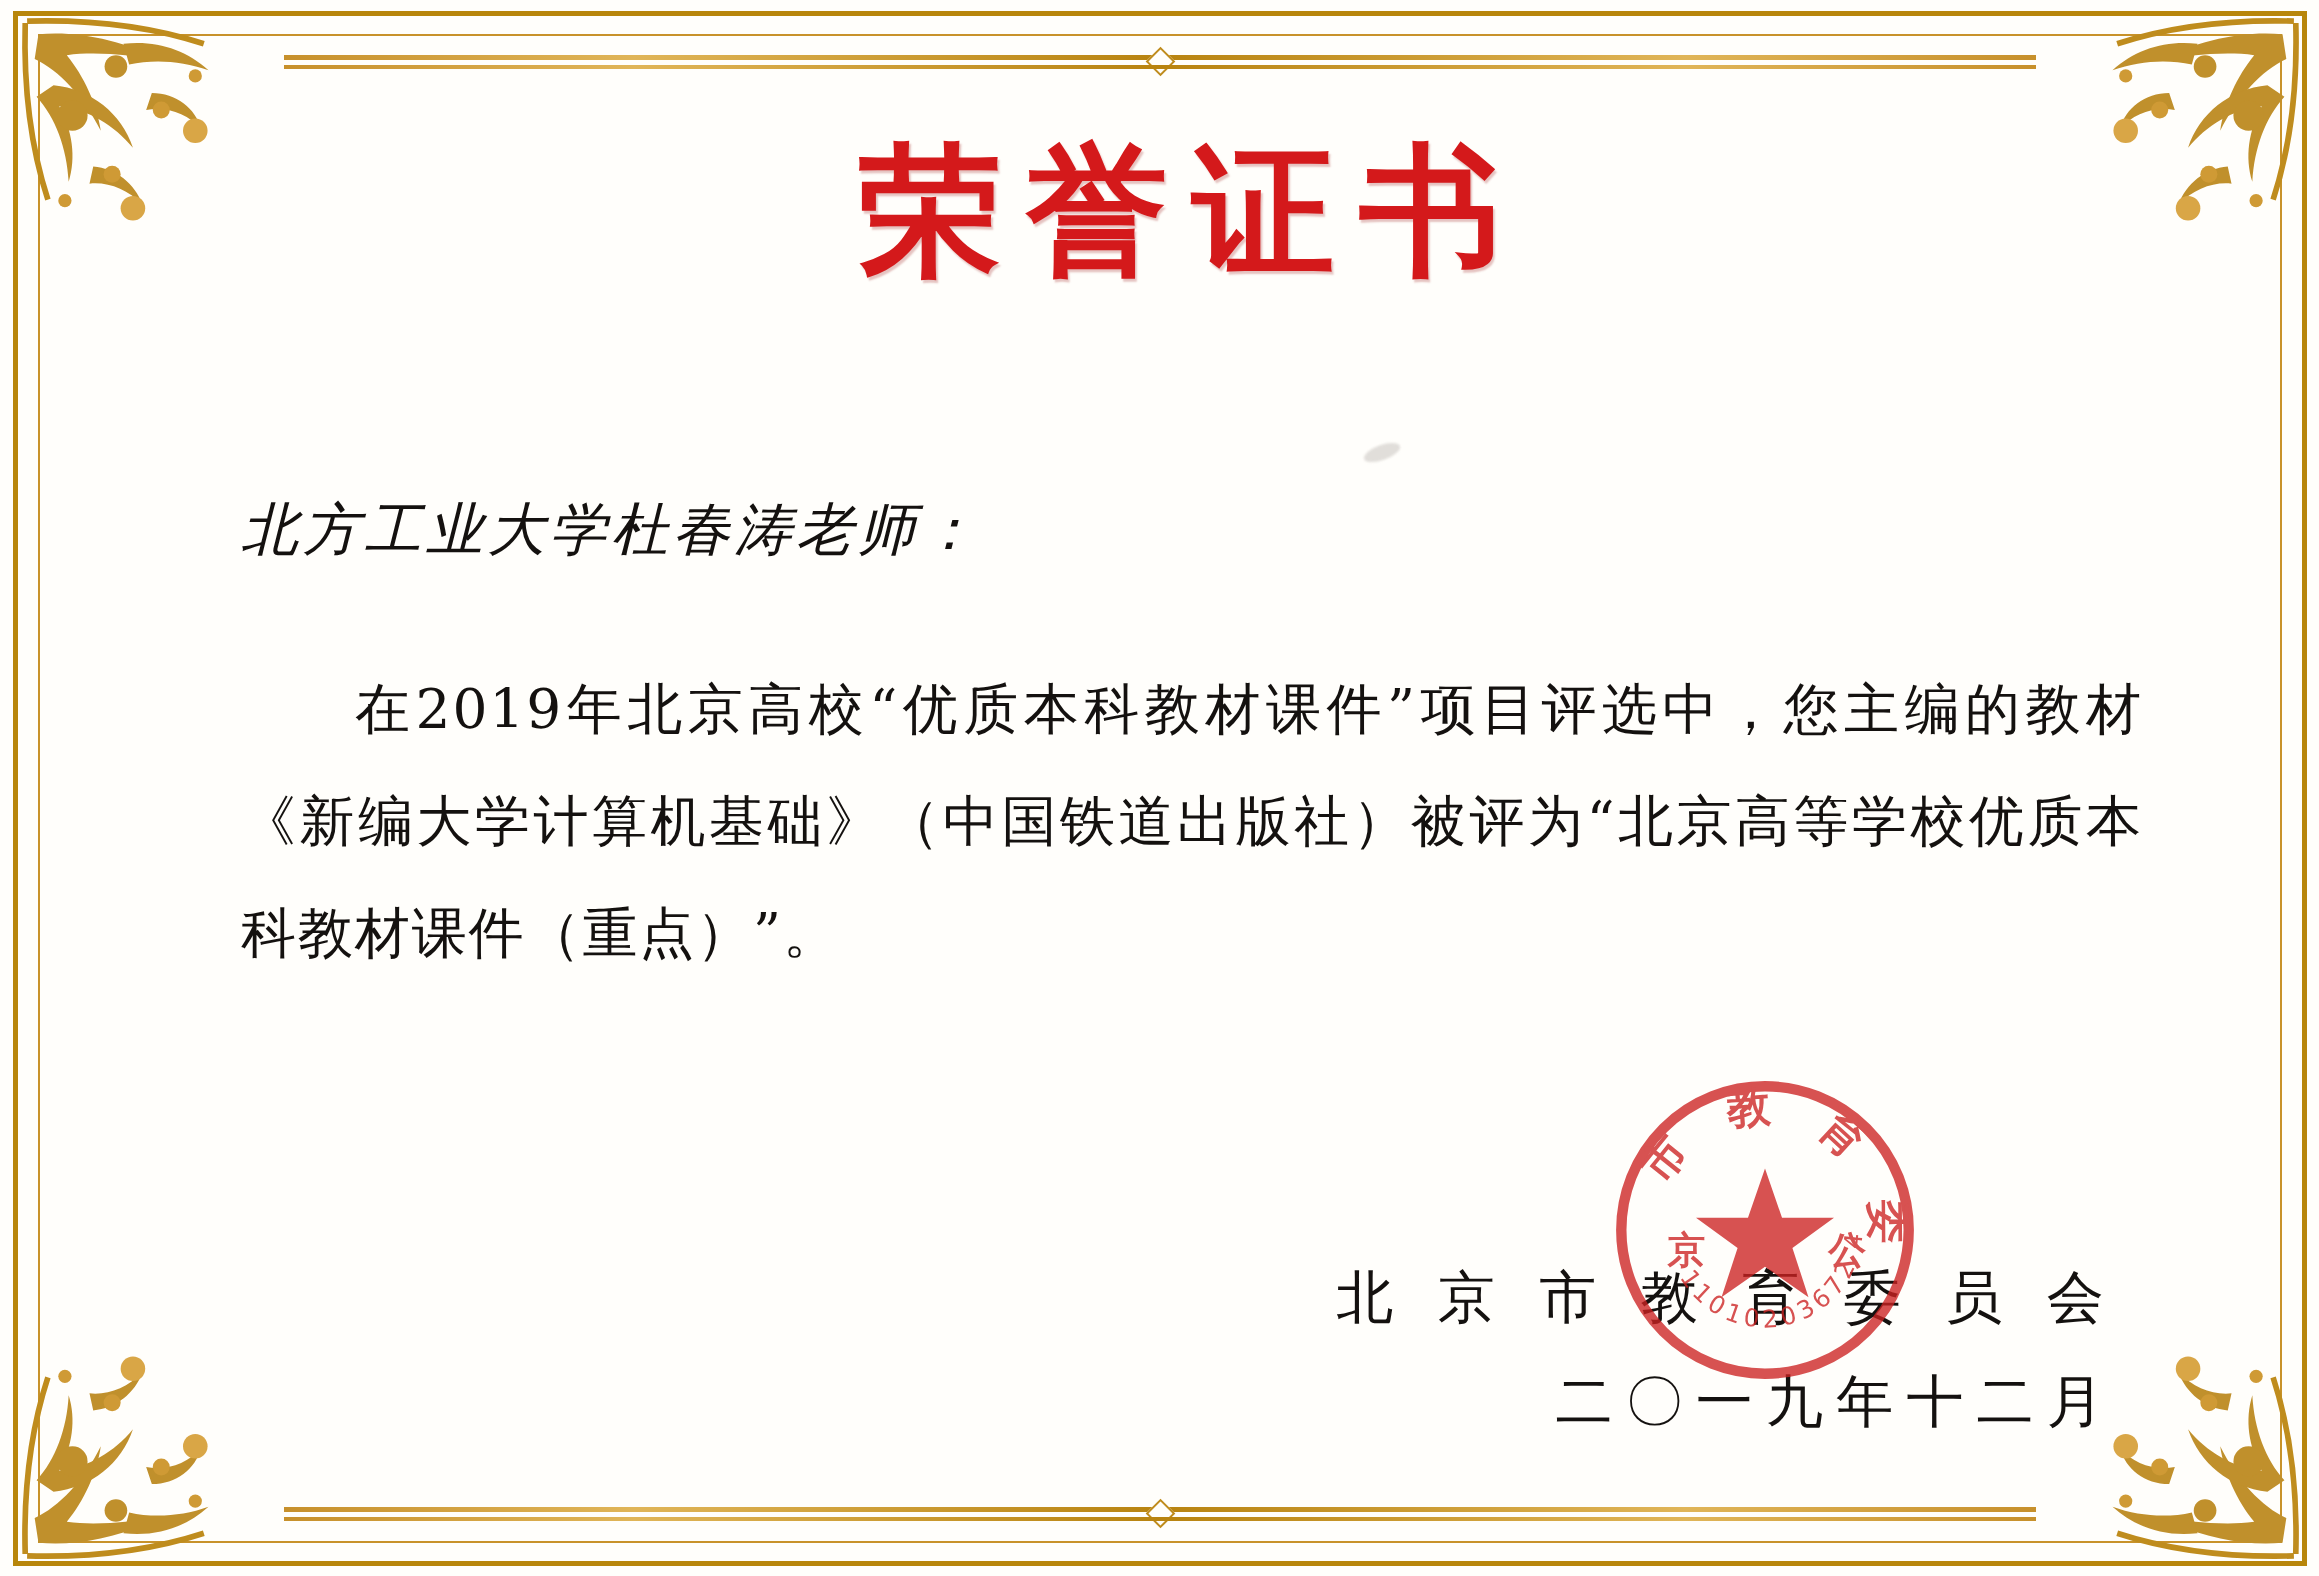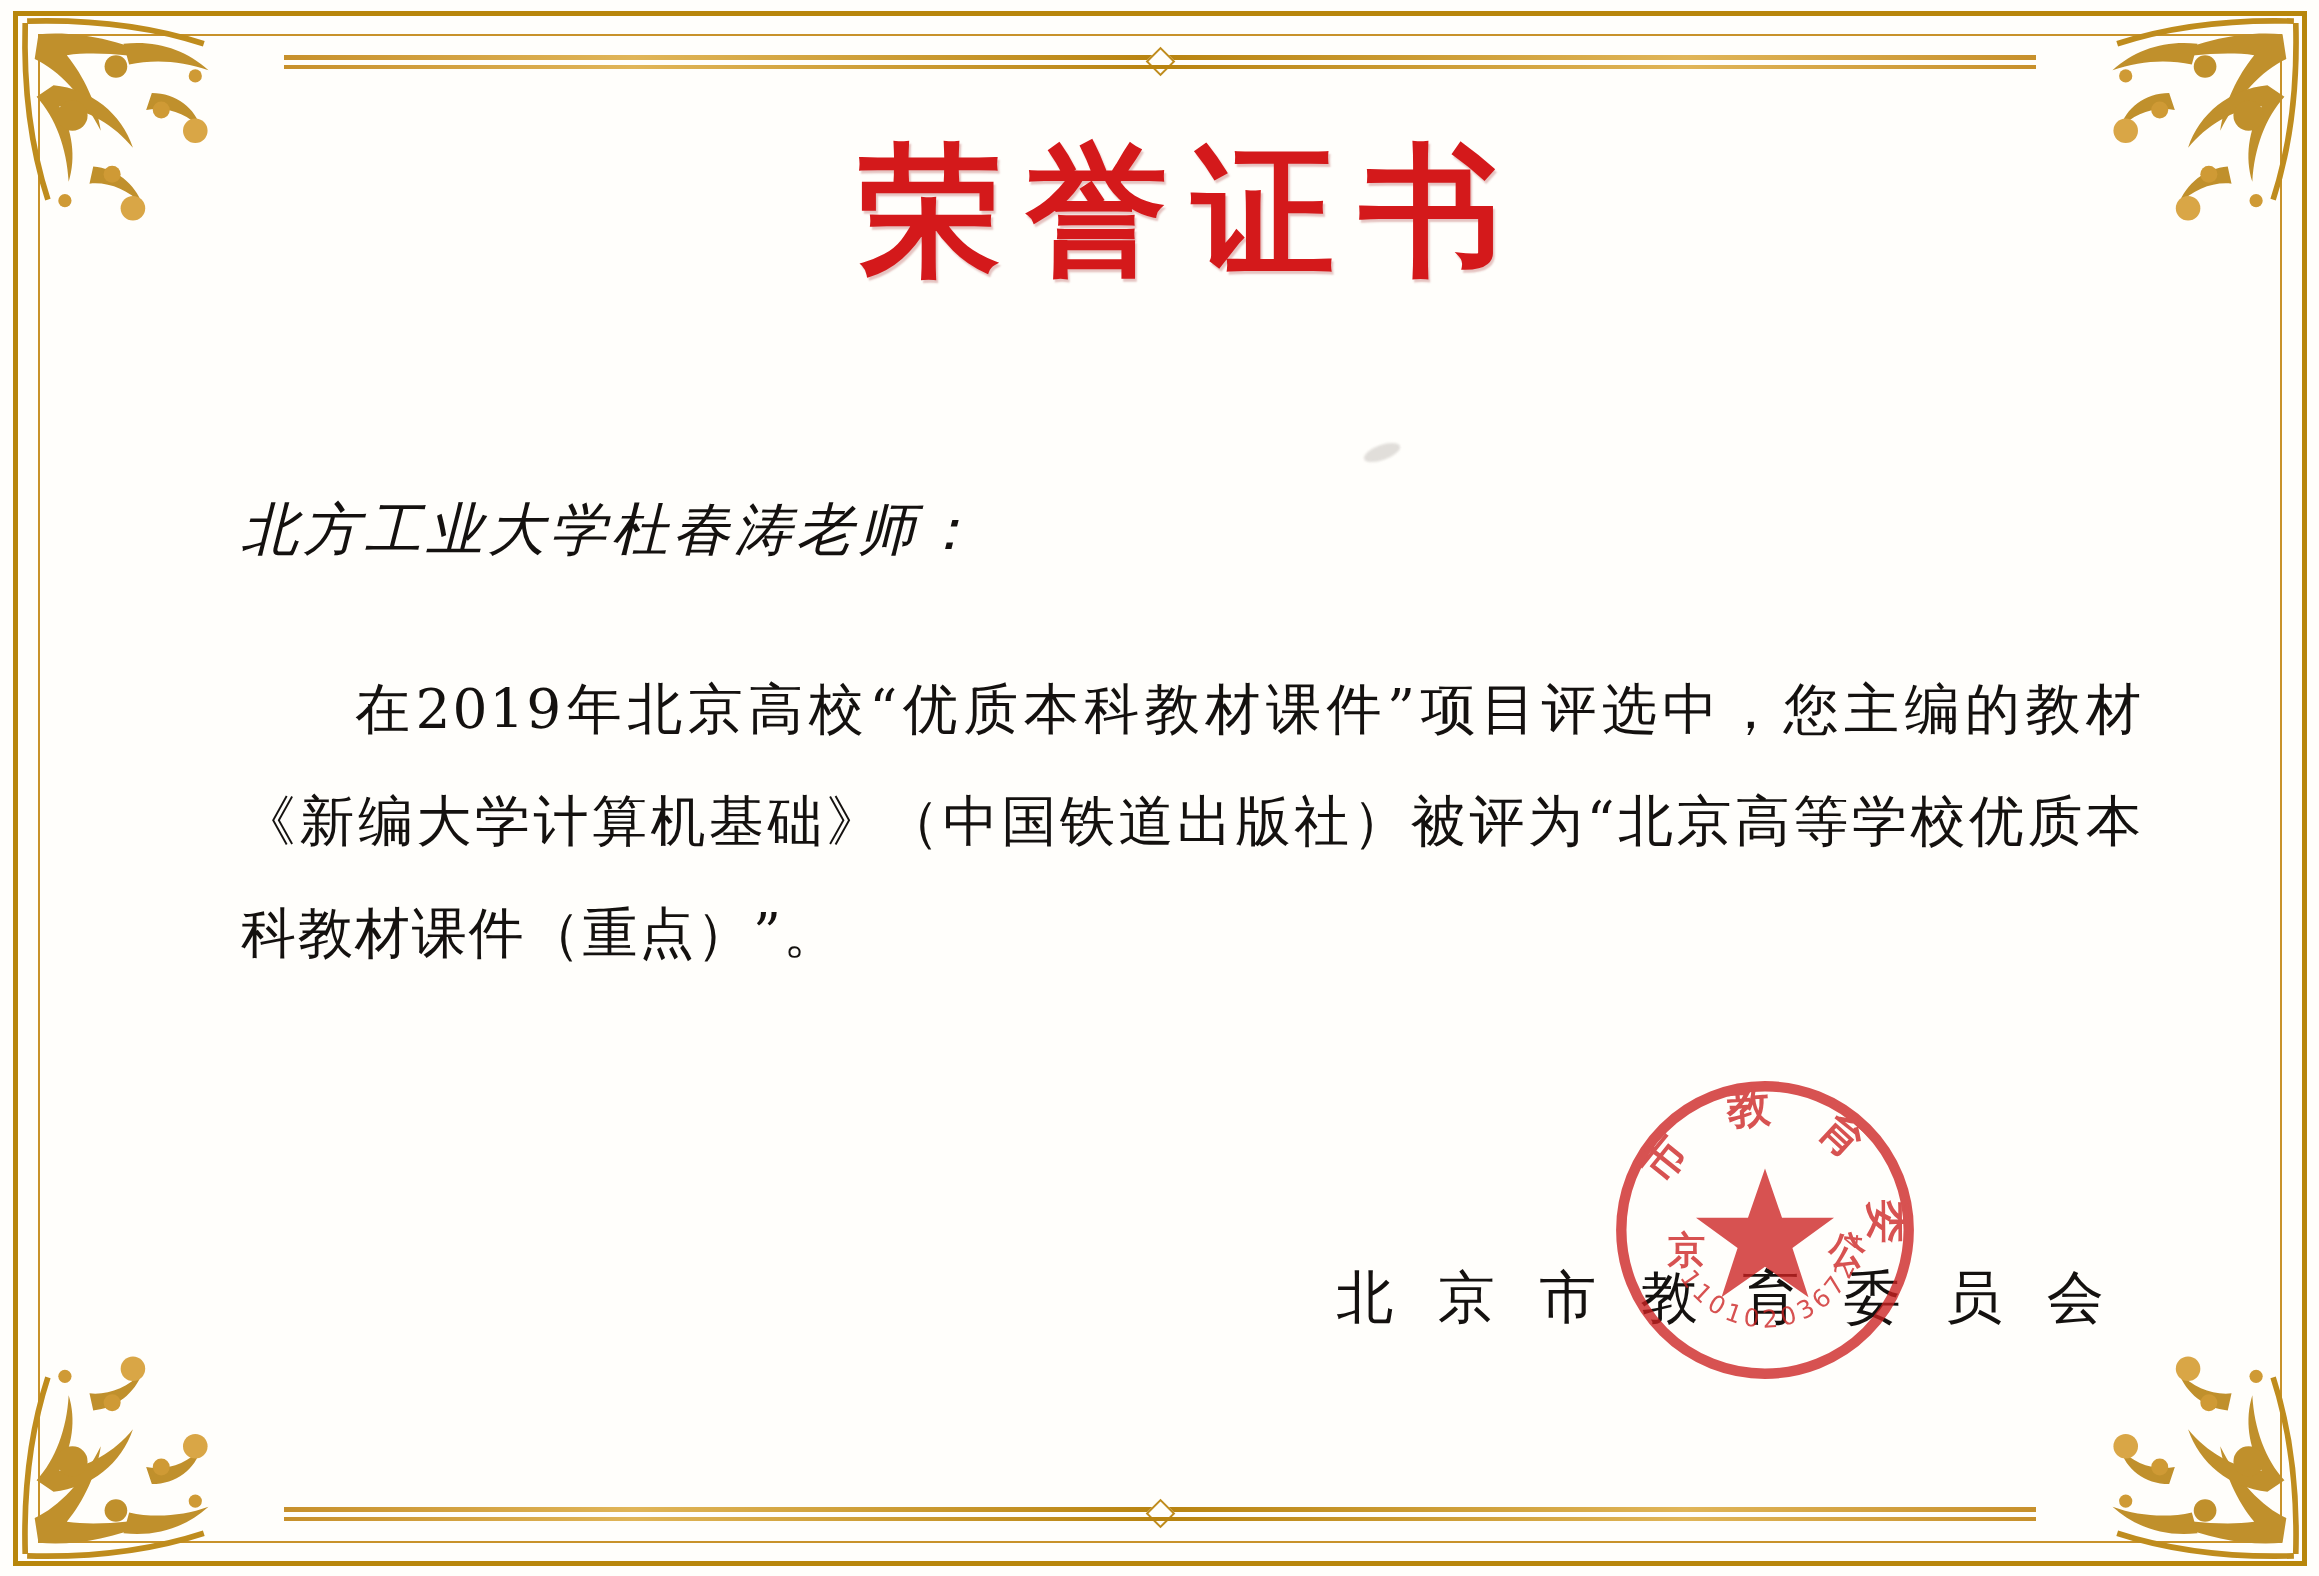--- a/index.html
+++ b/index.html
@@ -324,20 +324,21 @@
 
     <div class="salutation">北方工业大学杜春涛老师：</div>
 
     <div class="body-text">
       <p>在2019年北京高校“优质本科教材课件”项目评选中，您主编的教材《新编大学计算机基础》（中国铁道出版社）被评为“北京高等学校优质本科教材课件（重点）”。</p>
     </div>
 
 
     <div class="signature">
       <div class="sig-line">北 京 市 教 育 委 员 会</div>
+      <div class="sig-line">二〇一九年十二月</div>
     </div>
 
     <div class="seal">
       <svg viewBox="0 0 330 330" xmlns="http://www.w3.org/2000/svg">
         <defs>
           <path id="sealTopArc" d="M 50 165 A 115 115 0 0 1 280 165"></path>
           <path id="sealBottomArc" d="M 62 165 A 103 103 0 0 0 268 165"></path>
         </defs>
         <circle cx="165" cy="165" r="152" fill="none" stroke="#cc2222" stroke-width="11"></circle>
         <text font-family="DejaVu Serif, serif" font-size="46" font-weight="bold" fill="#cc2222" letter-spacing="16">

